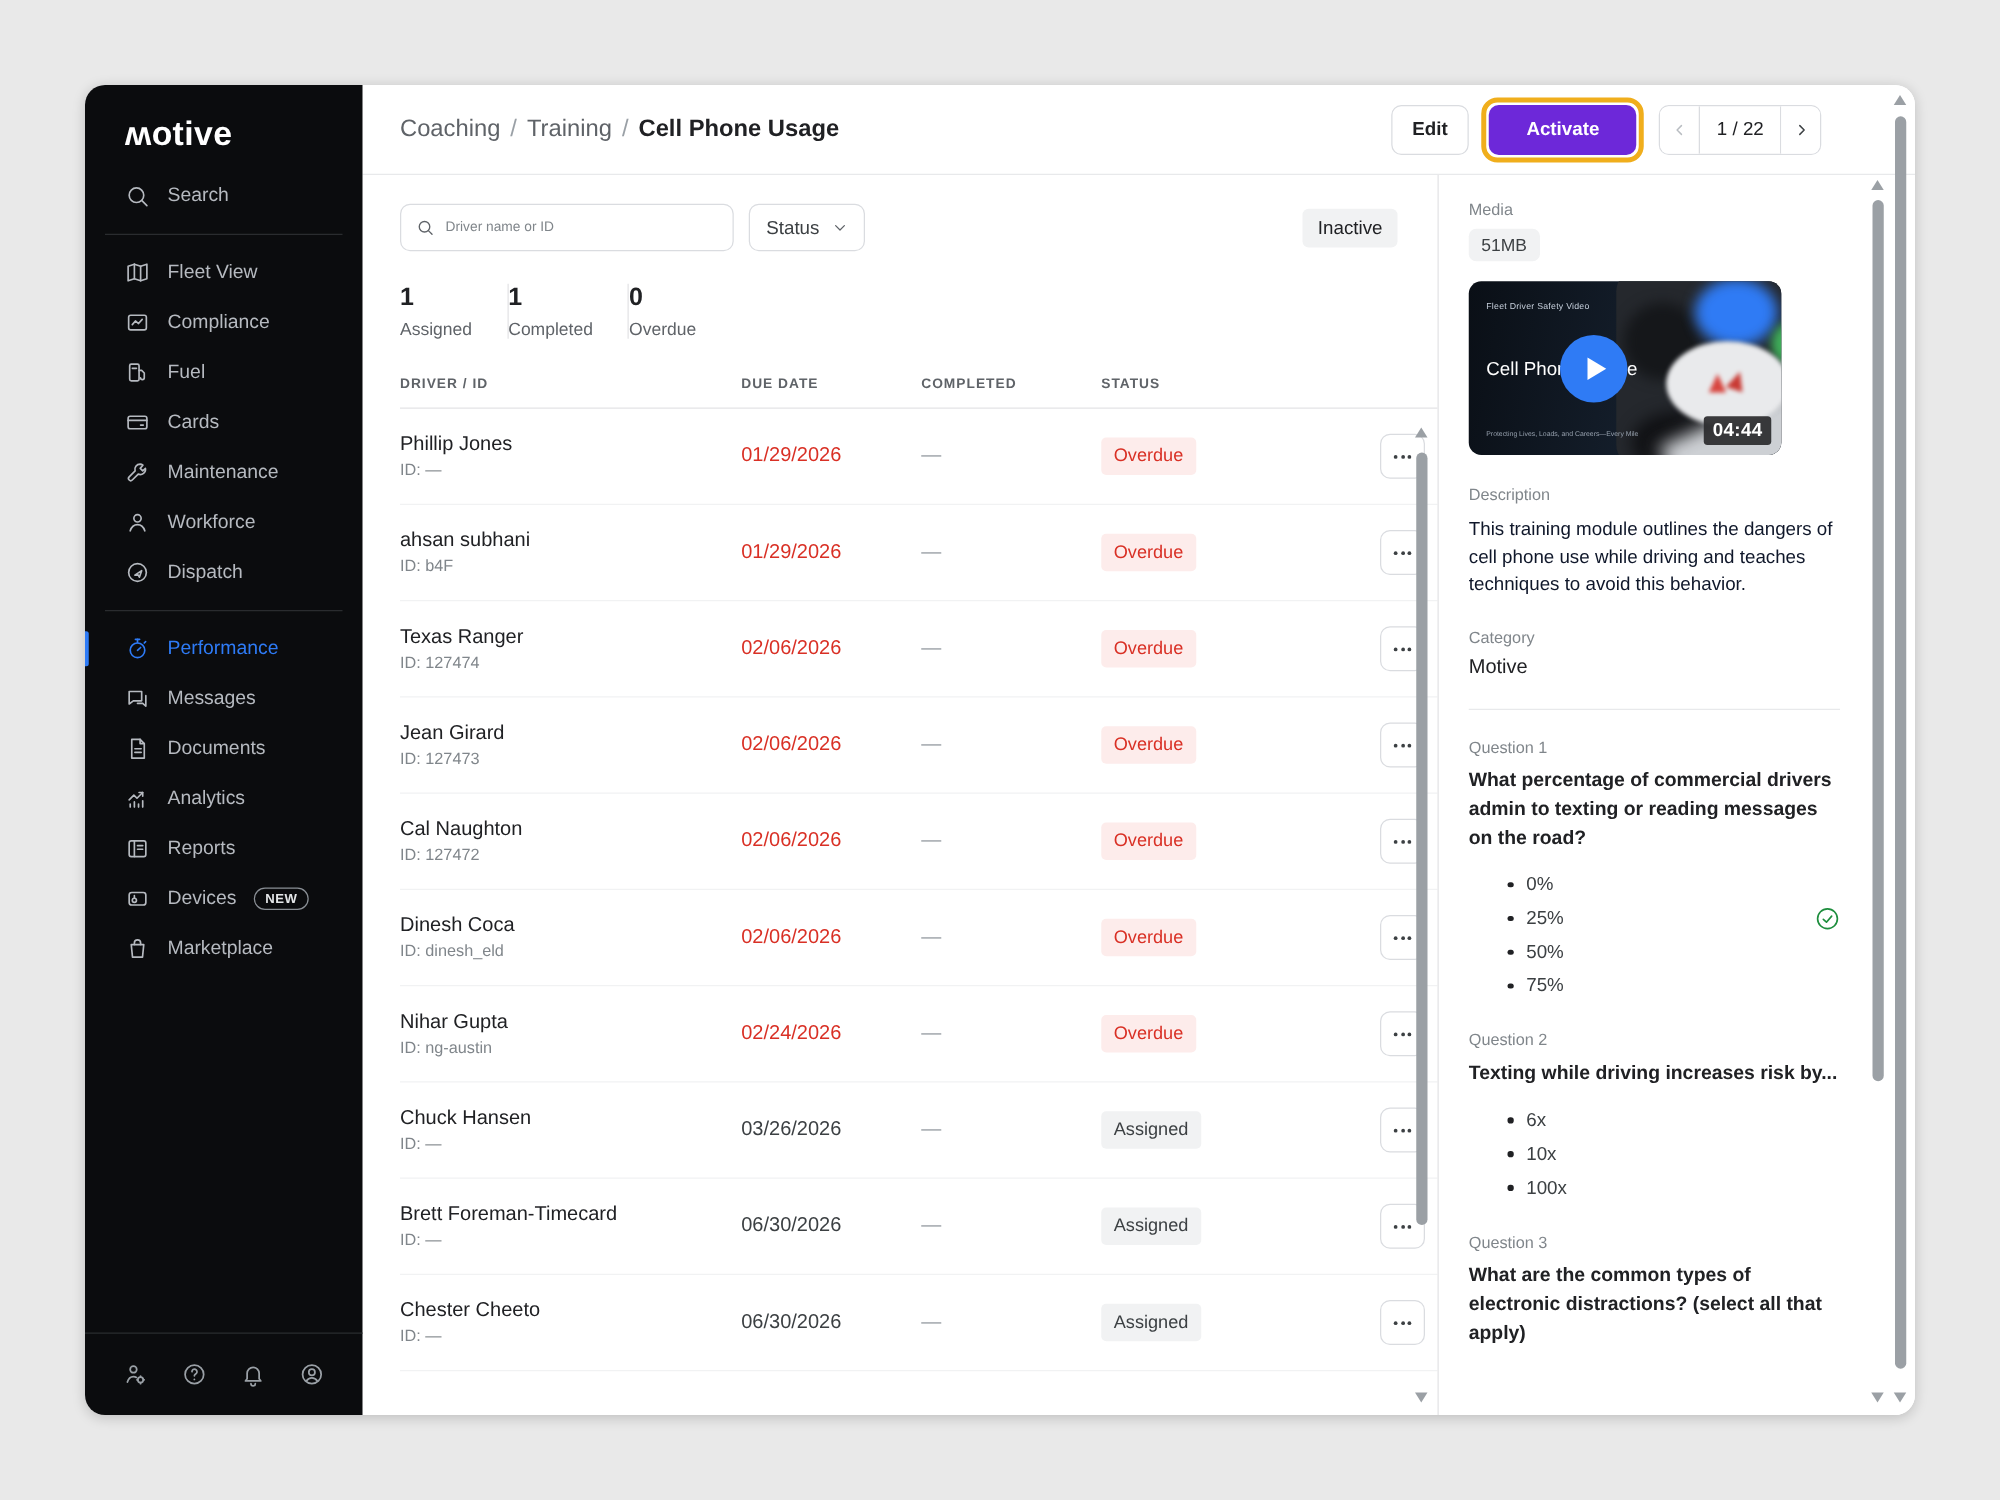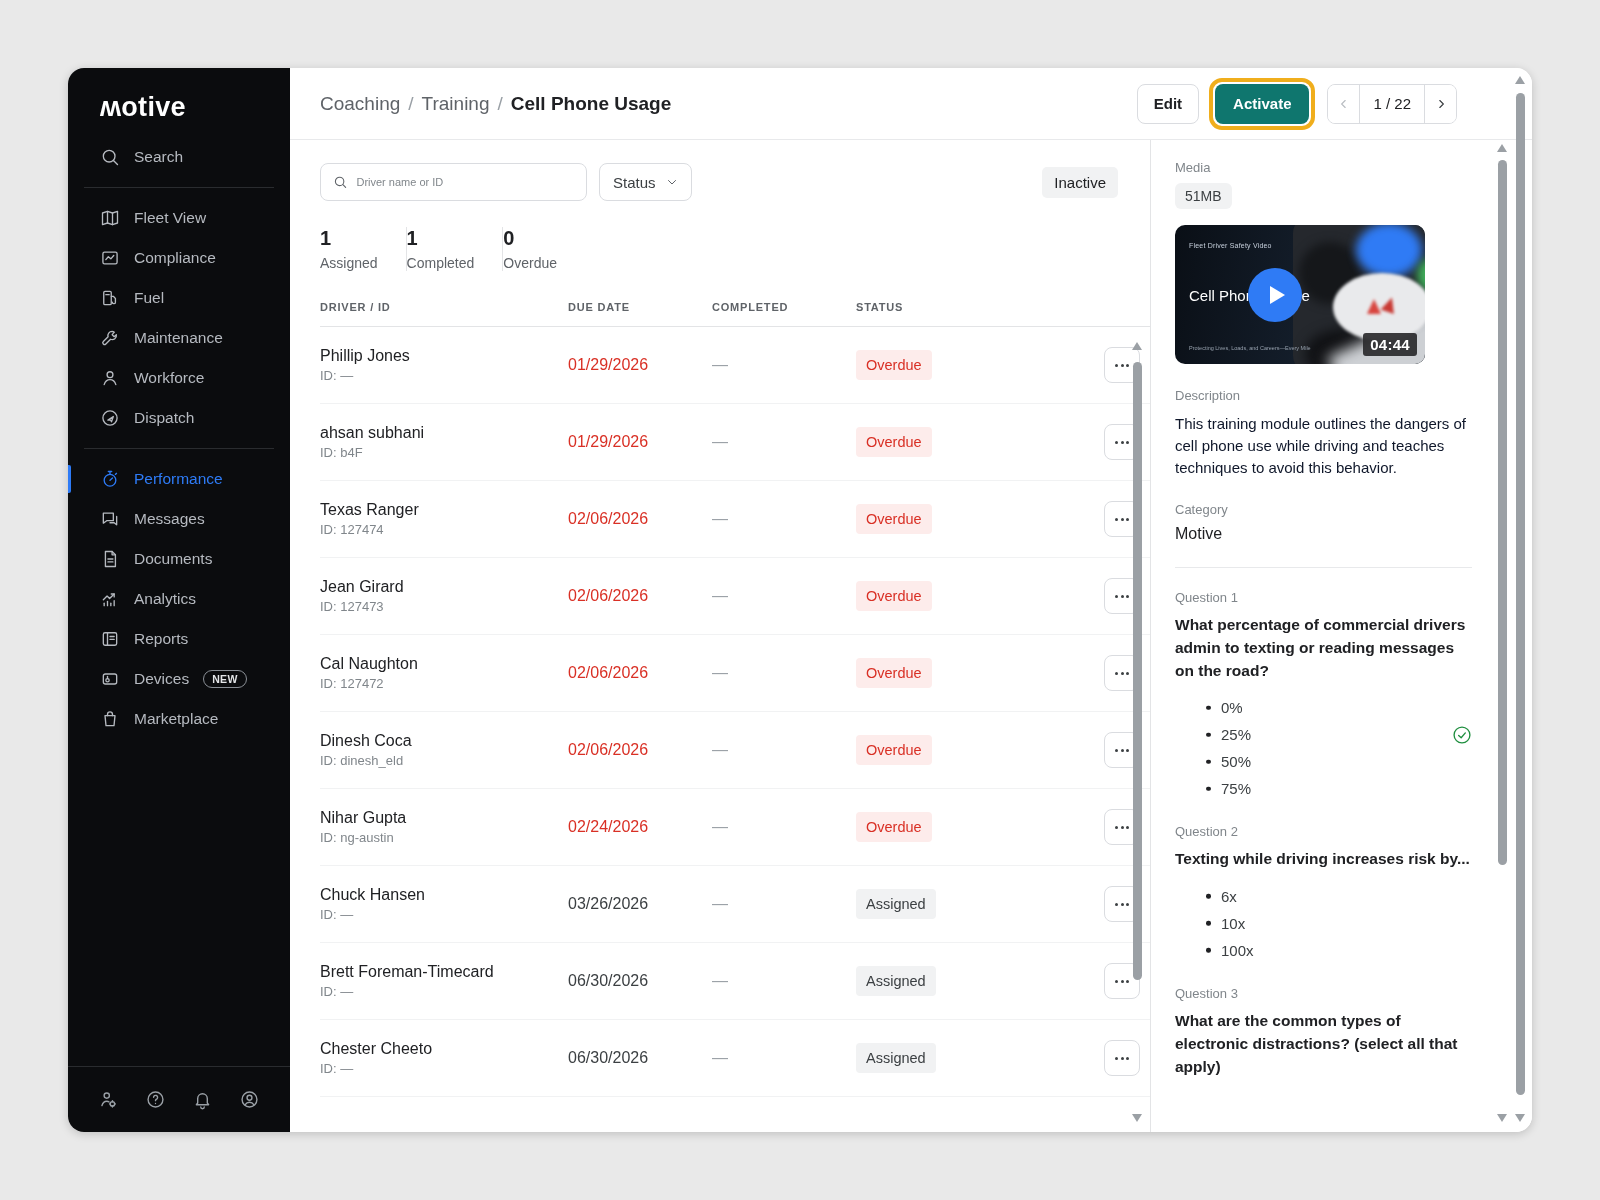--- a/index.html
+++ b/index.html
@@ -34,21 +34,21 @@
   .main { position:absolute; left:222px; top:0; right:0; bottom:0; background:#fff; }
   .topbar { height:72px; display:flex; align-items:center; padding:0 75px 0 30px;
             border-bottom:1px solid #e8e9eb; }
   .crumb { font-size:19px; color:#5f6368; }
   .crumb-sep { color:#9aa0a6; margin:0 8px; font-size:19px; }
   .crumb-title { font-size:19px; font-weight:700; color:#202124; }
   .actions { margin-left:auto; display:flex; align-items:center; gap:10px; }
   .btn-edit { height:40px; padding:0 16px; border:1px solid #dadce0; border-radius:8px; background:#fff;
               font-size:15px; font-weight:700; color:#202124; cursor:pointer; font-family:inherit; }
   .focus-ring { border:4px solid #f0ae1c; border-radius:13px; padding:2px; background:#fff; }
-  .btn-activate { height:40px; padding:0 18px; border:none; border-radius:8px; background:#0f766e;
+  .btn-activate { height:40px; padding:0 30px; border:none; border-radius:8px; background:#6d28d9;
                   color:#fff; font-size:15px; font-weight:700; cursor:pointer; font-family:inherit; }
   .pager { display:flex; align-items:center; height:40px; border:1px solid #dadce0; border-radius:8px;
            overflow:hidden; margin-left:2px; }
   .pager-btn { width:31px; height:100%; display:flex; align-items:center; justify-content:center;
                background:#fff; border:none; cursor:pointer; }
   .pager-btn svg { width:14px; height:14px; fill:none; stroke-width:2; stroke-linecap:round; stroke-linejoin:round; }
   .pager-prev svg { stroke:#b9bdc2; }
   .pager-next svg { stroke:#3c4043; }
   .pager-count { height:100%; display:flex; align-items:center; padding:0 13px; font-size:15px;
                  border-left:1px solid #dadce0; border-right:1px solid #dadce0; color:#202124; }
@@ -67,21 +67,21 @@
   .state-badge { margin-left:auto; background:#f1f2f3; border-radius:5px; padding:7px 12px; font-size:15px; color:#202124; }
 
   .stats { display:flex; align-items:center; margin-top:26px; }
   .stat { padding-right:28px; }
   .stat-divider { width:1px; height:44px; background:#e3e4e6; }
   .stat-value { font-size:20px; font-weight:700; color:#202124; }
   .stat-label { font-size:14px; color:#5f6368; margin-top:5px; }
 
   .thead { display:flex; align-items:center; margin-top:30px; padding:0 10px 13px 0; border-bottom:1px solid #e3e4e6;
            font-size:11px; font-weight:700; letter-spacing:.8px; color:#5f6368; }
-  .c-name { width:248px; } .c-due { width:144px; } .c-comp { width:144px; } .c-status { flex:1; }
+  .c-name { width:273px; } .c-due { width:144px; } .c-comp { width:144px; } .c-status { flex:1; }
   .rows { }
   .row { display:flex; align-items:center; height:77px; border-bottom:1px solid #f1f2f3; padding-right:10px; }
   .driver-name { font-size:16px; color:#202124; }
   .driver-id { font-size:13px; color:#80868b; margin-top:3px; }
   .due-val { font-size:16px; color:#3c4043; }
   .row.overdue .due-val { color:#d93025; }
   .dash { font-size:16px; color:#9aa0a6; }
   .badge-status { display:inline-block; padding:7px 10px; border-radius:4px; font-size:14.5px;
                   color:#3c4043; background:#f1f2f3; }
   .row.overdue .badge-status { color:#d93025; background:#fdeceb; }
@@ -184,20 +184,28 @@
     <button class="side-item">
       <svg viewBox="0 0 24 24">
           <rect x="4.5" y="4" width="9" height="16" rx="1.5"></rect>
           <line x1="7" y1="8" x2="11" y2="8"></line>
           <path d="M13.5 10h2.5l2.5 2.5V17a1.8 1.8 0 01-3.6 0"></path>
         </svg>
       <span>Fuel</span>
     </button>
     <button class="side-item">
       <svg viewBox="0 0 24 24">
+          <rect x="3" y="6" width="18" height="12" rx="2"></rect>
+          <line x1="3" y1="10" x2="21" y2="10"></line>
+          <line x1="15" y1="14.5" x2="17.5" y2="14.5"></line>
+        </svg>
+      <span>Cards</span>
+    </button>
+    <button class="side-item">
+      <svg viewBox="0 0 24 24">
           <path d="M14.5 4a5 5 0 00-4.8 6.5L4 16.2a2.1 2.1 0 003 3l5.7-5.7A5 5 0 0019.6 8l-2.6 2.4-2.4-2.4L17.2 5a5 5 0 00-2.7-1z"></path>
         </svg>
       <span>Maintenance</span>
     </button>
     <button class="side-item">
       <svg viewBox="0 0 24 24">
           <circle cx="12" cy="8" r="3.5"></circle>
           <path d="M5 20c1.2-4 4-6 7-6s5.8 2 7 6"></path>
         </svg>
       <span>Workforce</span>

